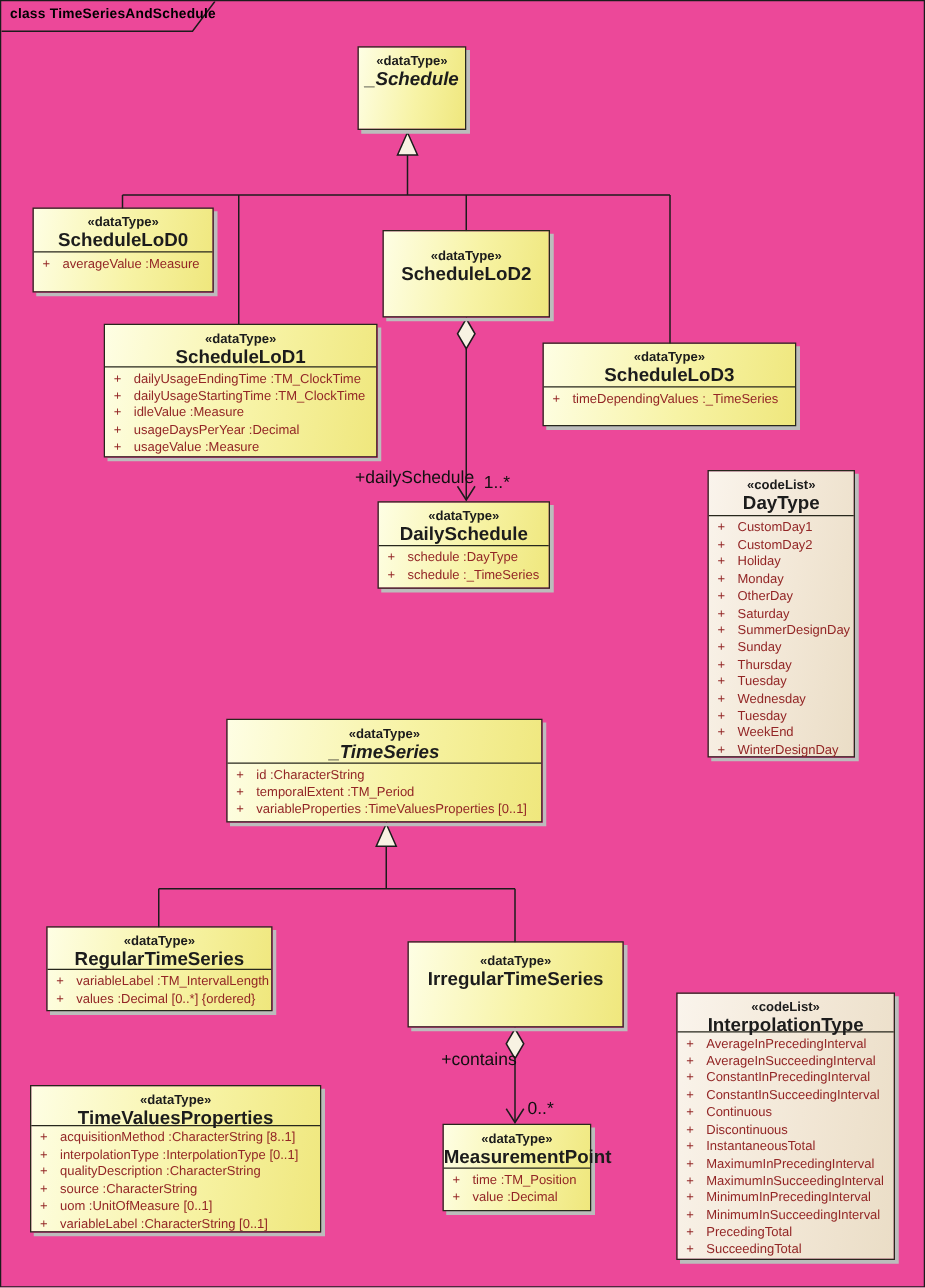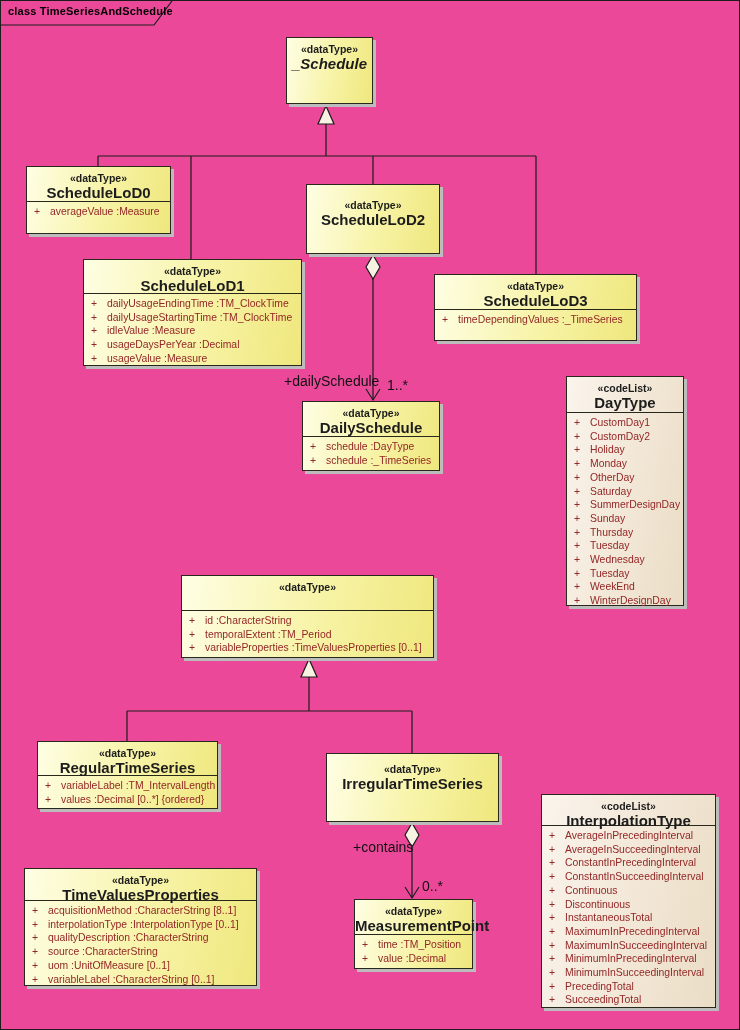--- a/index.html
+++ b/index.html
@@ -157,20 +157,21 @@
         <div class="attr-row"><span class="plus">+</span><span>Wednesday</span></div>
         <div class="attr-row"><span class="plus">+</span><span>Tuesday</span></div>
         <div class="attr-row"><span class="plus">+</span><span>WeekEnd</span></div>
         <div class="attr-row"><span class="plus">+</span><span>WinterDesignDay</span></div>
       </div>
   </div>
 
   <div class="ubox" style="left:180px;top:574px;width:253px;height:83px">
     <div class="utitle" style="height:35px">
       <div class="ster">«dataType»</div>
+      <div class="cname abstract">_TimeSeries</div>
     </div>
     <div class="attrs">
         <div class="attr-row"><span class="plus">+</span><span>id  :CharacterString</span></div>
         <div class="attr-row"><span class="plus">+</span><span>temporalExtent  :TM_Period</span></div>
         <div class="attr-row"><span class="plus">+</span><span>variableProperties  :TimeValuesProperties [0..1]</span></div>
       </div>
   </div>
 
   <div class="ubox" style="left:36px;top:740px;width:181px;height:68px">
     <div class="utitle" style="height:34px">

